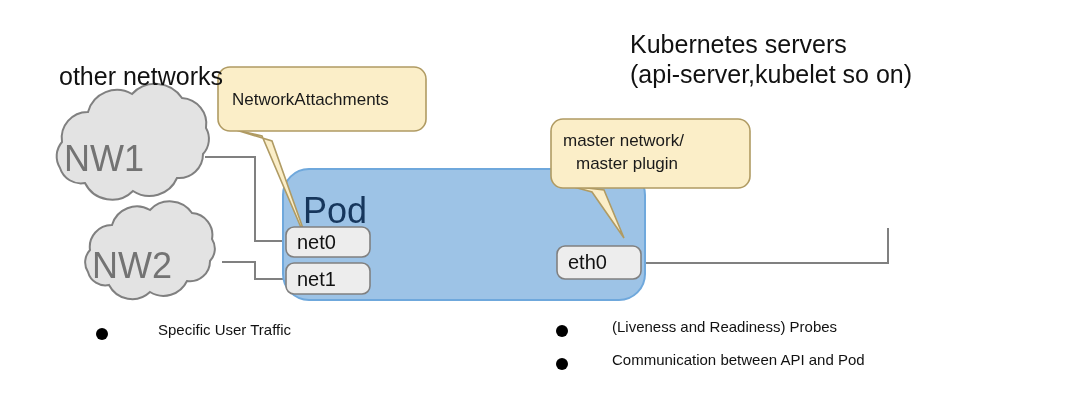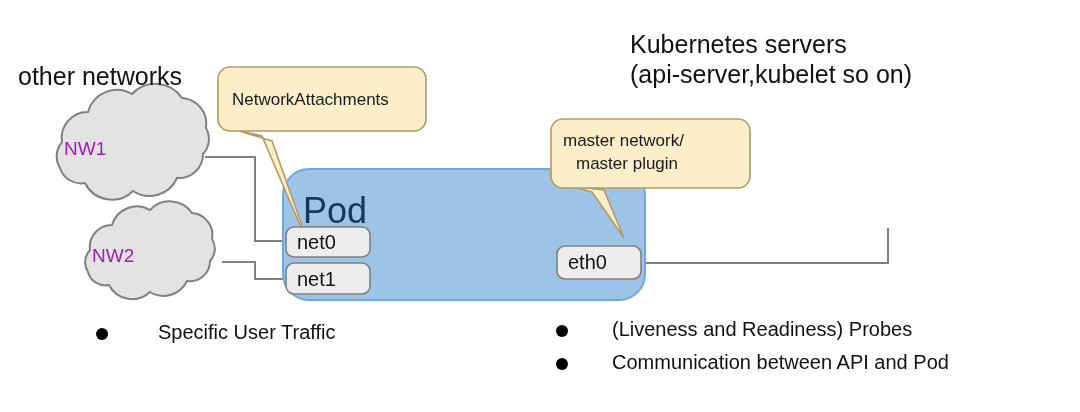--- a/index.html
+++ b/index.html
@@ -28,40 +28,41 @@
     white-space: pre;
     line-height: 1.18;
   }
   .title-line {
     font-size: 25px;
     color: #111111;
   }
   .other-networks {
     font-size: 25px;
     color: #111111;
+    margin-left: 41px;
   }
   .cloud-label {
-    font-size: 19px;
-    color: #a21caf;
+    font-size: 36px;
+    color: #737373;
   }
   .pod-label {
     font-size: 36px;
     color: #16365c;
   }
   .callout-text {
     font-size: 17px;
     color: #1a1a1a;
     line-height: 1.35;
   }
   .iface-label {
     font-size: 20px;
     color: #111111;
   }
   .bullet-text {
-    font-size: 20px;
+    font-size: 15px;
     color: #111111;
   }
 </style>
 </head>
 <body>
 
 <div id="canvas">
 
   <svg class="svg-layer" viewBox="0 0 1080 412">
 

